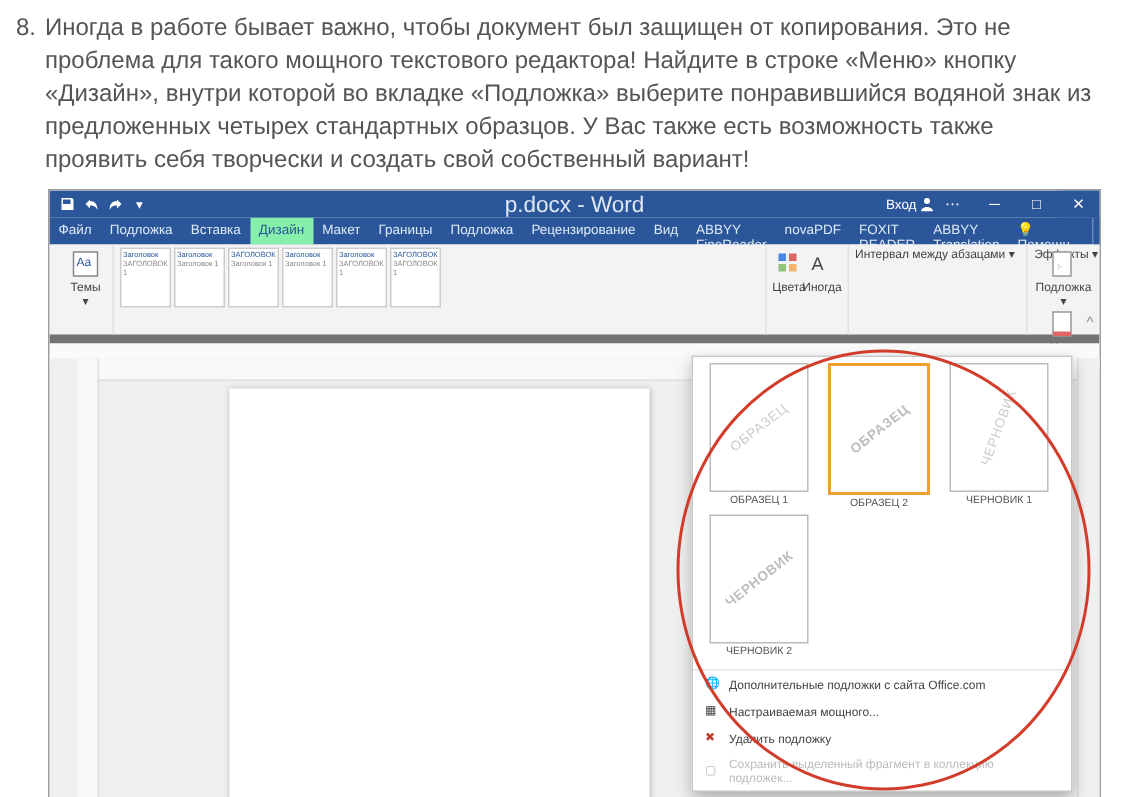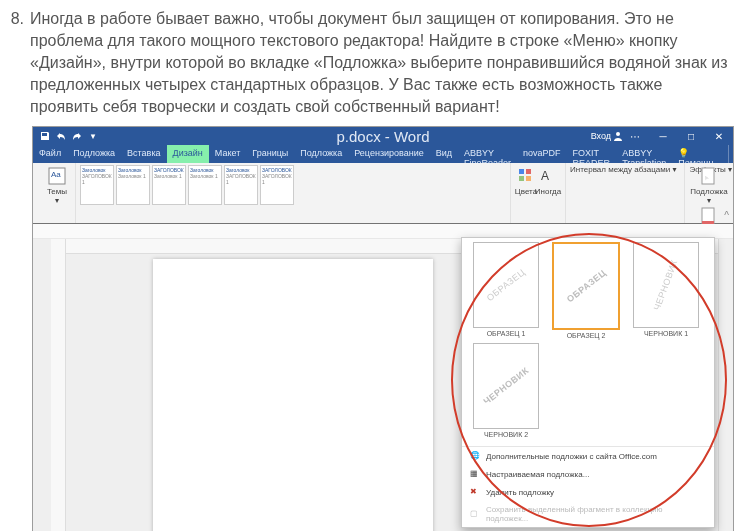--- a/index.html
+++ b/index.html
@@ -17,21 +17,21 @@
   .winbtn{width:28px;height:18px;display:flex;align-items:center;justify-content:center;color:#fff;font-size:10px}
   .winbtn.close{background:#2b579a}
   .user{position:absolute;right:110px;font-size:9px;color:#fff;display:flex;align-items:flex-end;gap:2px}
   
   .tabs{height:18px;background:#2b579a;display:flex;color:#dde8f8;font-size:9px}
   .tab{padding:3px 6px;cursor:pointer}
   .tab.active{background:#86efac;color:#2b579a}
   .tabs .right{margin-left:auto;display:flex}
   .tabs .share{background:#2b579a;border-left:1px solid rgba(255,255,255,.3);display:flex;align-items:center;gap:2px}
   
-  .ribbon{height:60px;background:#f3f3f3;border-bottom:1px solid #737373;display:flex;font-size:8px;color:#444;position:relative}
+  .ribbon{height:60px;background:#f3f3f3;border-bottom:6px solid #737373;display:flex;font-size:8px;color:#444;position:relative}
   .rgroup{border-right:1px solid #e1e1e1;padding:2px 4px;display:flex;flex-direction:column;justify-content:flex-start}
   .styleset{display:flex;gap:2px}
   .style-thumb{width:30px;height:36px;background:#fff;border:1px solid #ccc;font-size:5px;padding:1px;color:#888;overflow:hidden}
   .style-thumb .t{color:#2b579a;font-size:5px}
   .rgroup-label{height:10px;font-size:8px;color:#777;text-align:center;margin-top:auto}
   .big-btn{display:flex;flex-direction:column;align-items:center;width:40px;text-align:center;line-height:9px}
   .big-btn .ic{width:18px;height:18px;margin:2px auto}
   .small-row{display:flex;flex-direction:row;gap:13px}
   .small-row span{white-space:nowrap}
   .rollup{position:absolute;right:4px;bottom:2px;font-size:10px;color:#888}
@@ -258,21 +258,21 @@
           <div class="wm-cap">ЧЕРНОВИК 2</div>
         </div>
       </div>
       <div class="wm-menu">
         <div class="wm-item">
             <span class="mi">🌐</span>
             <span>Дополнительные подложки с сайта Office.com</span>
           </div>
         <div class="wm-item">
             <span class="mi">▦</span>
-            <span>Настраиваемая подложка...</span>
+            <span>Настраиваемая мощного...</span>
           </div>
         <div class="wm-item">
             <span class="mi del">✖</span>
             <span>Удалить подложку</span>
           </div>
         <div class="wm-item disabled">
             <span class="mi">▢</span>
             <span>Сохранить выделенный фрагмент в коллекцию подложек...</span>
           </div>
       </div>

